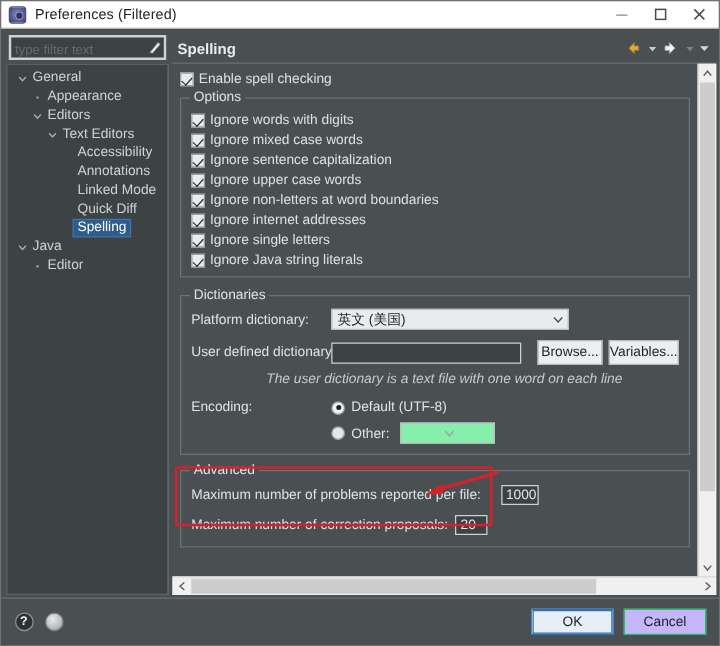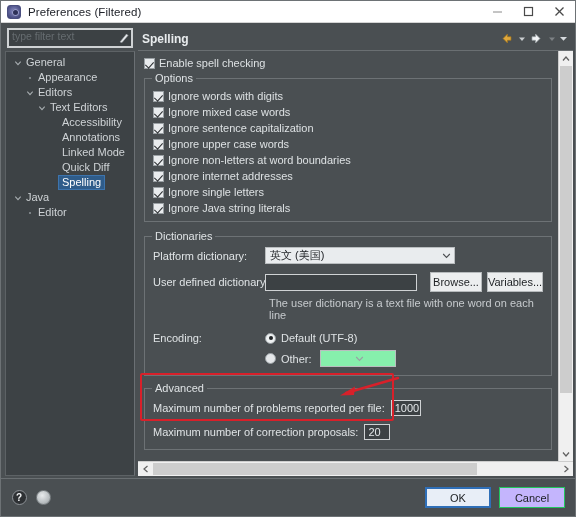--- a/index.html
+++ b/index.html
@@ -59,21 +59,21 @@
     background: #4a4f52;
     padding: 4px 2px 2px 4px;
   }
 
   
   .leftcol { width: 130px; flex: 0 0 130px; display: flex; flex-direction: column; }
   .filterbox {
     height: 20px; margin: 1px 2px 3px 2px;
     background: #3c4144;
     border: 2px solid #cfd2d4;
-    display: flex; align-items: flex-start;
+    display: flex; align-items: flex-end;
     position: relative;
   }
   .filterbox input {
     flex: 1 1 auto; min-width: 0;
     background: transparent; border: 0; outline: none;
     color: #9aa0a4; font-size: 10.5px;
     font-family: "Liberation Sans", sans-serif;
     padding: 0 3px;
   }
   .filterbox input::placeholder { color: #666c70; }
@@ -503,21 +503,21 @@
 
             <div class="row" style="margin-bottom:5px;">
               <div class="flabel" style="width:112px;">User defined dictionary:</div>
               <div class="textfield" style="width:178px;">
                 <span></span>
               </div>
               <div class="btn" style="width:52px; margin-left:13px;">Browse...</div>
               <div class="btn" style="width:56px; margin-left:5px;">Variables...</div>
             </div>
 
-            <div class="hint" style="margin-left:116px; margin-bottom:11px;">The user dictionary is a text file with one word on each line</div>
+            <div class="hint" style="margin-left:60px; margin-bottom:11px;font-style:italic;">The user dictionary is a text file with one word on each line</div>
 
             <div class="row" style="margin-bottom:6px;">
               <div class="flabel" style="width:112px;">Encoding:</div>
               <div class="radio">
                 <span class="rdot on"></span>
                 <span>Default (UTF-8)</span>
               </div>
             </div>
 
             <div class="row" style="margin-left:112px;">
@@ -533,21 +533,21 @@
                     </svg>
                 </span>
               </div>
             </div>
           </div>
 
           <div class="group" style="padding:11px 8px 9px 8px;">
             <div class="glabel">Advanced</div>
             <div class="row" style="margin-bottom:8px;">
               <div class="flabel">Maximum number of problems reported per file:</div>
-              <div class="numfield" style="width:30px; margin-left:6px;">
+              <div class="numfield" style="width:30px; margin-left:16px;">
                 <span>1000</span>
               </div>
             </div>
             <div class="row">
               <div class="flabel">Maximum number of correction proposals:</div>
               <div class="numfield" style="width:26px; margin-left:6px;">
                 <span>20</span>
               </div>
             </div>
           </div>

